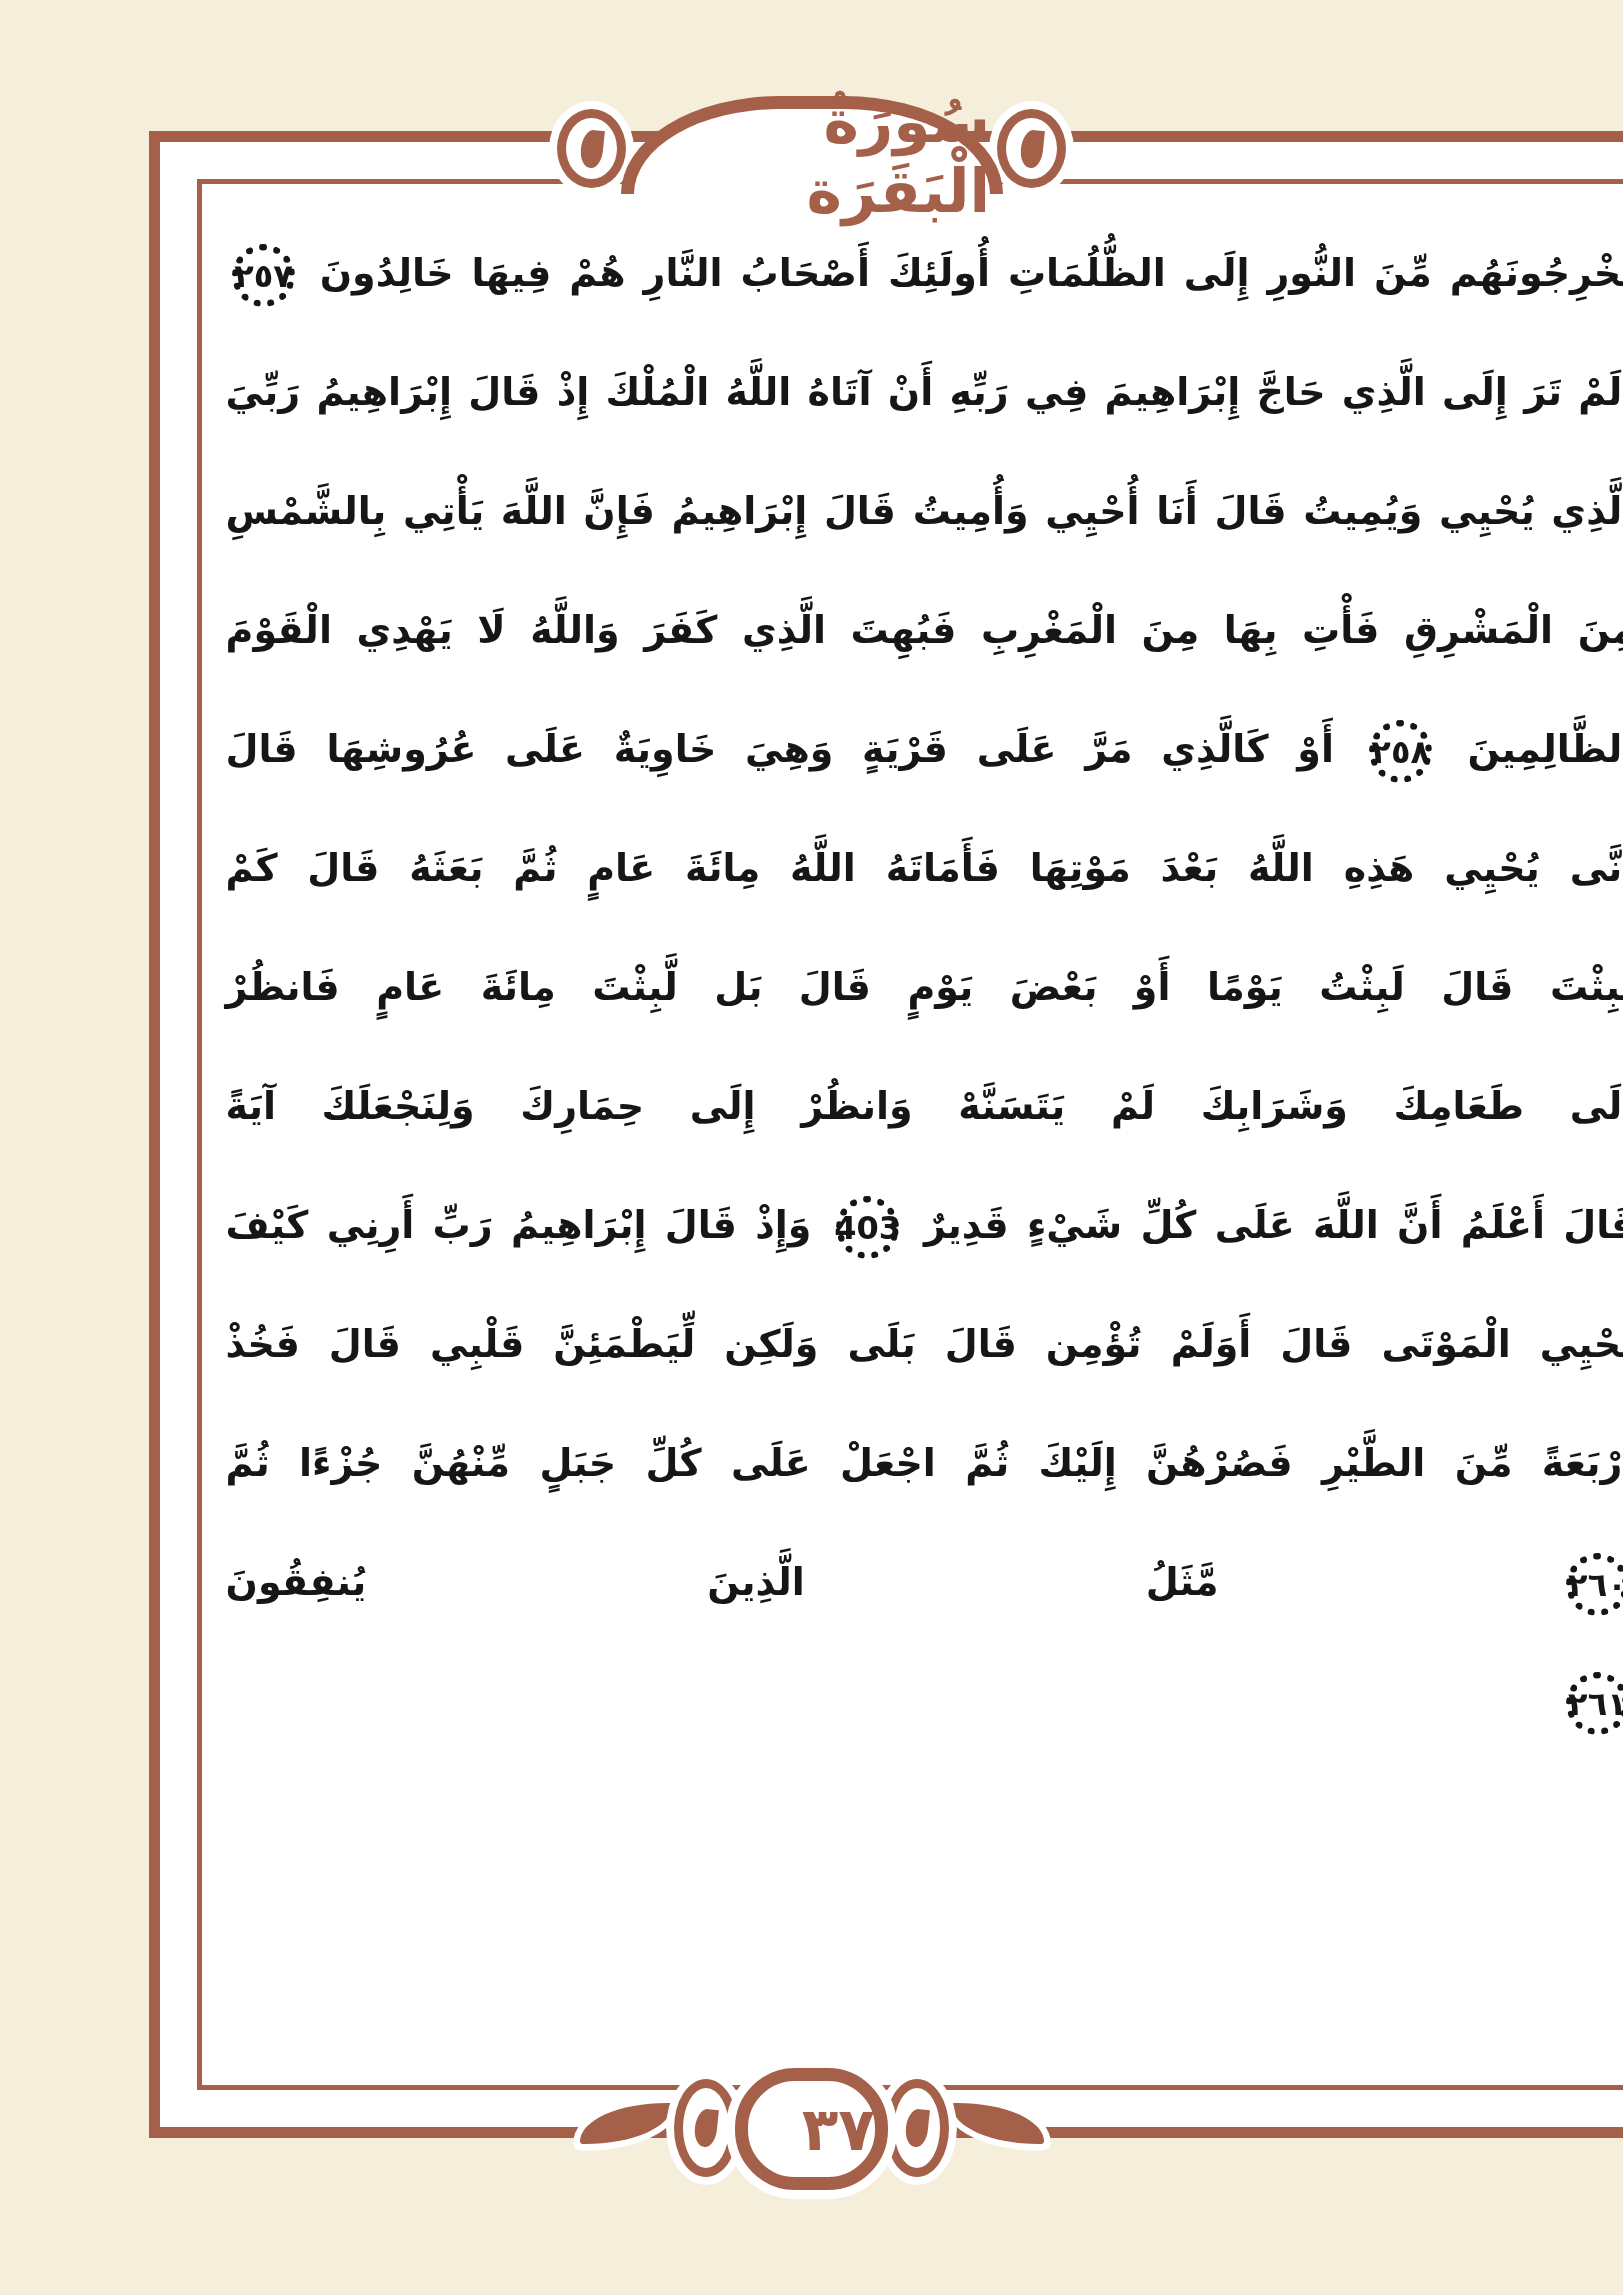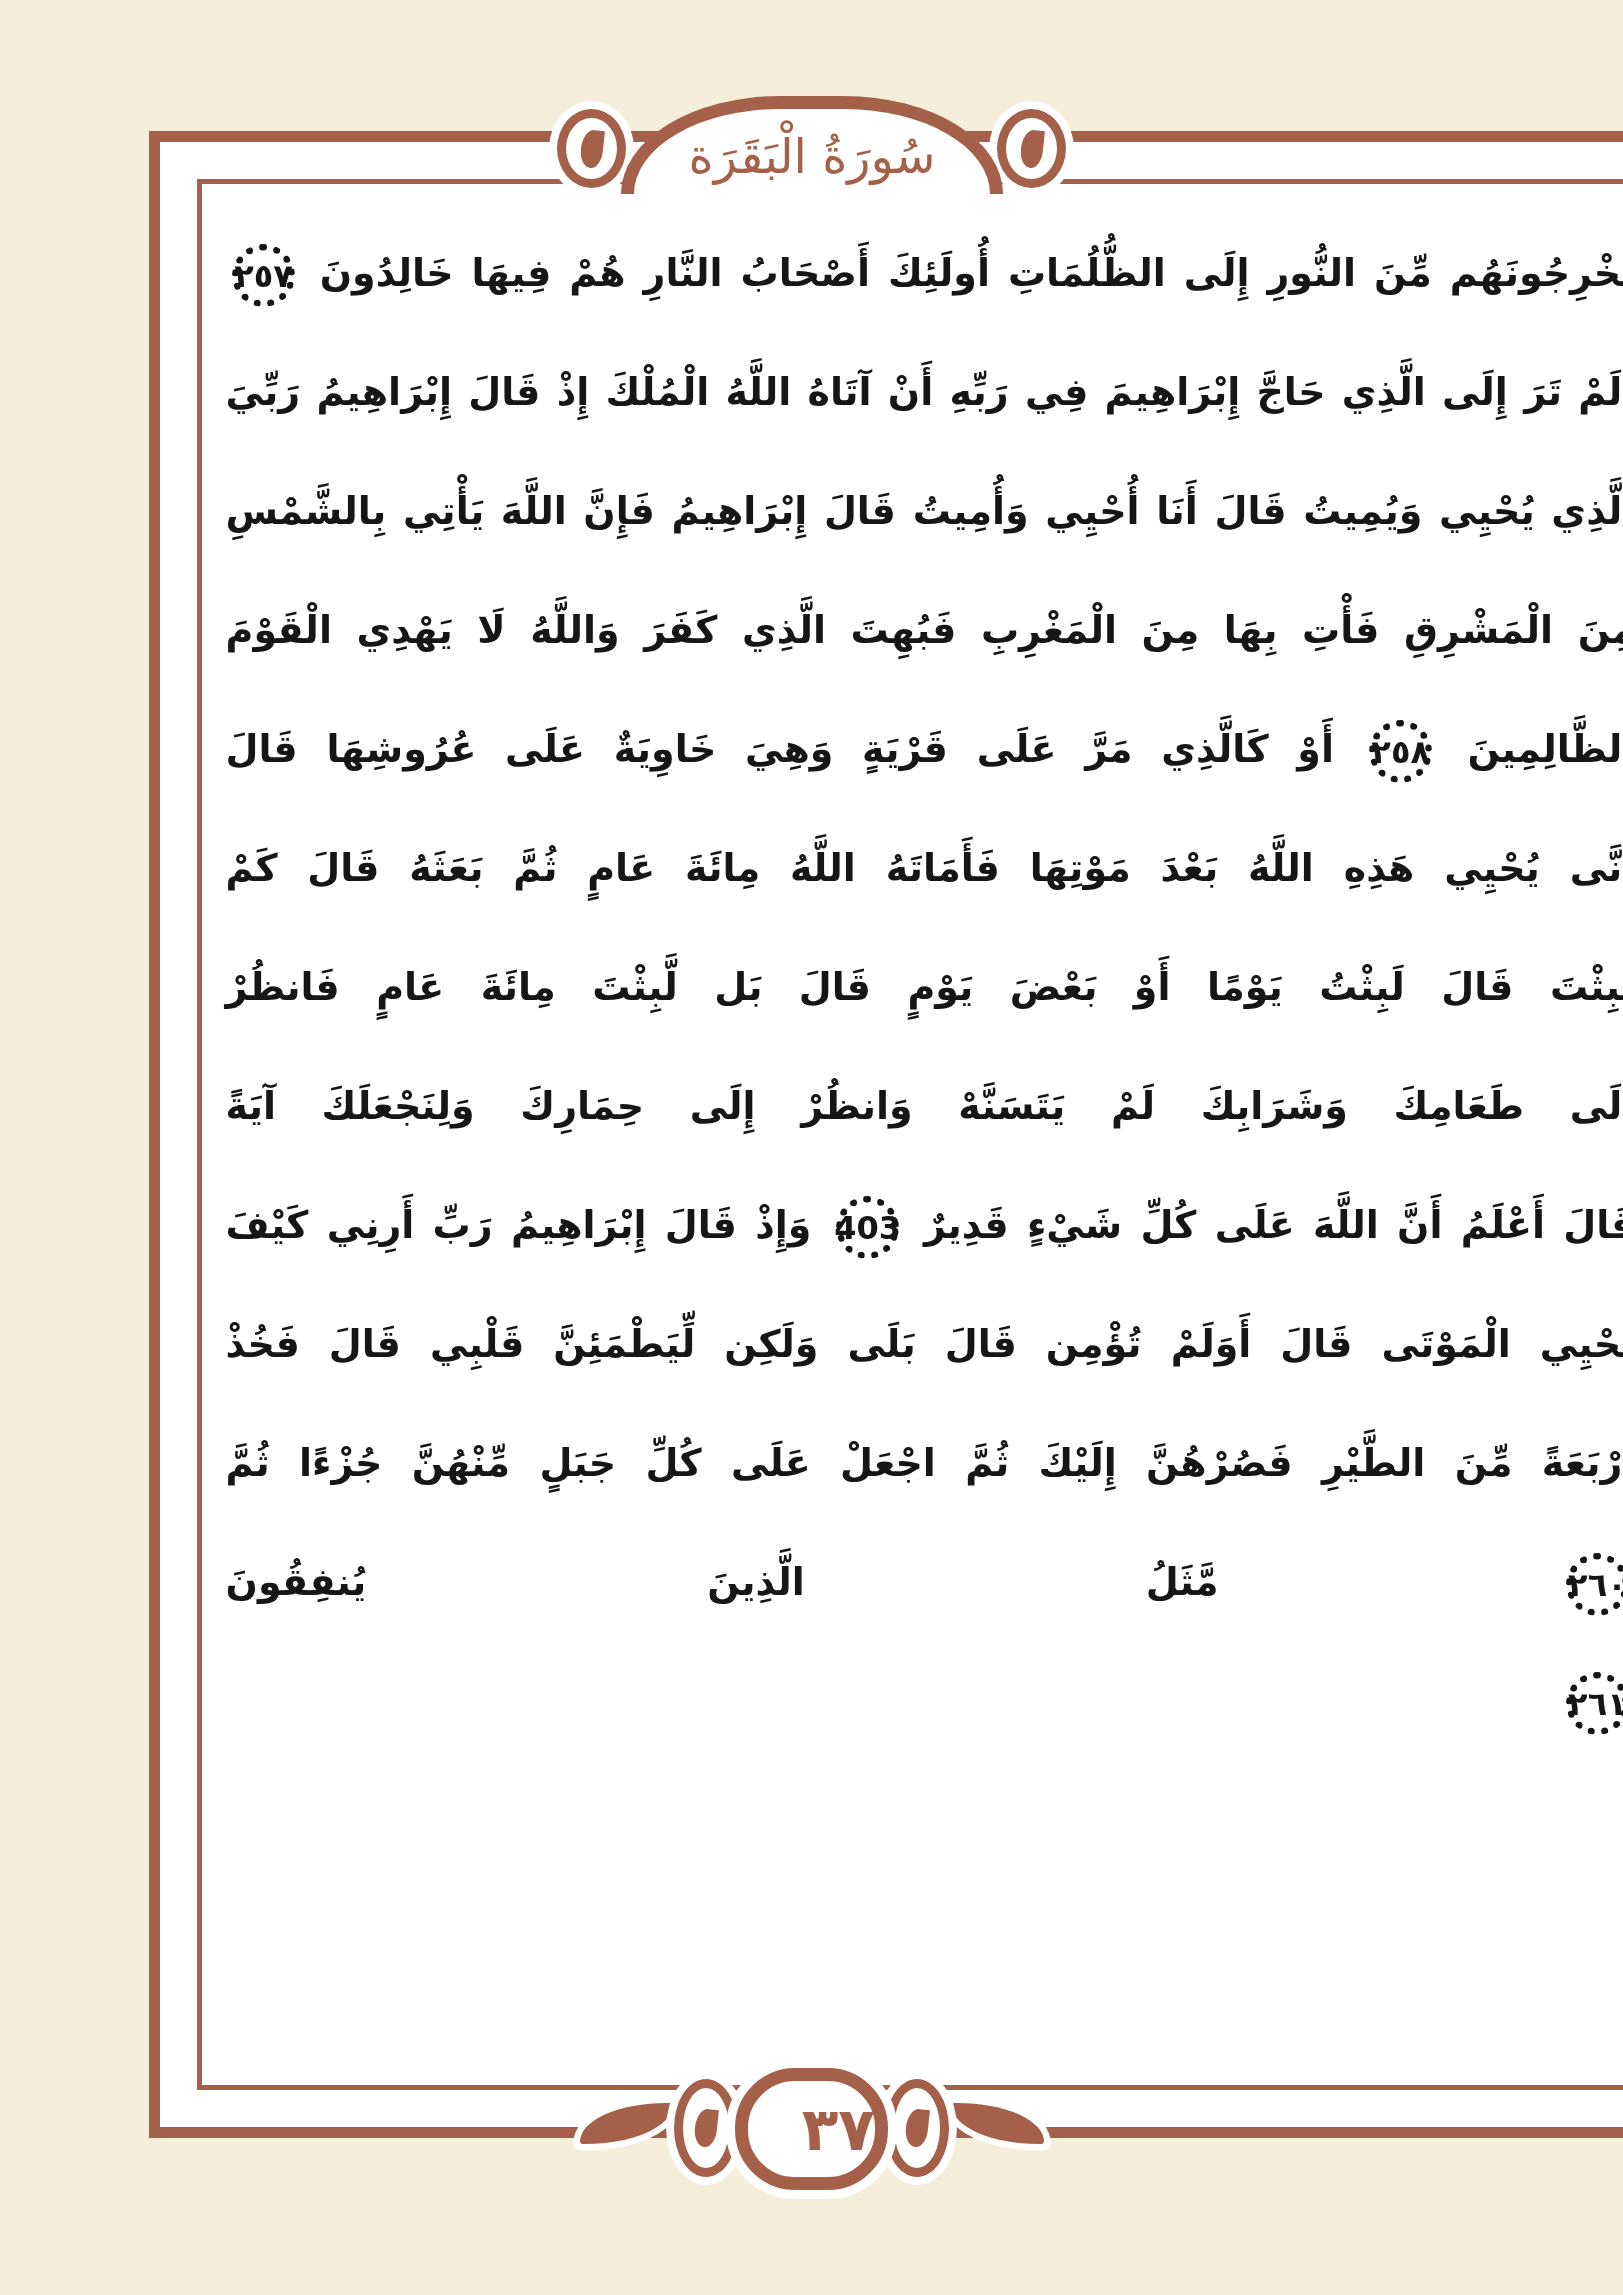--- a/index.html
+++ b/index.html
@@ -41,21 +41,21 @@
   .ayah-marker .num{font-size:32px;font-weight:bold;line-height:1;color:var(--ink);}
   
   .title-banner{
     position:absolute;left:621px;top:96px;width:382px;height:98px;
     box-sizing:border-box;background:var(--paper);
     border:13px solid var(--frame);border-bottom:none;
     border-radius:196px 196px 0 0 / 121px 121px 0 0;
     display:flex;align-items:center;justify-content:center;z-index:6;
   }
   .title-banner .t{
-    color:var(--frame);font-size:48px;font-weight:normal;direction:rtl;
+    color:var(--frame);font-size:60px;font-weight:bold;direction:rtl;
     padding-top:9.2px;
   }
   
   .medallion{
     position:absolute;box-sizing:border-box;background:var(--paper);
     border:9.8px solid var(--frame);border-radius:50%;
     box-shadow:0 0 0 7.9px var(--paper);
     display:flex;align-items:center;justify-content:center;z-index:5;
   }
   .m-top-left{left:557px;top:109px;width:69px;height:79px;}

